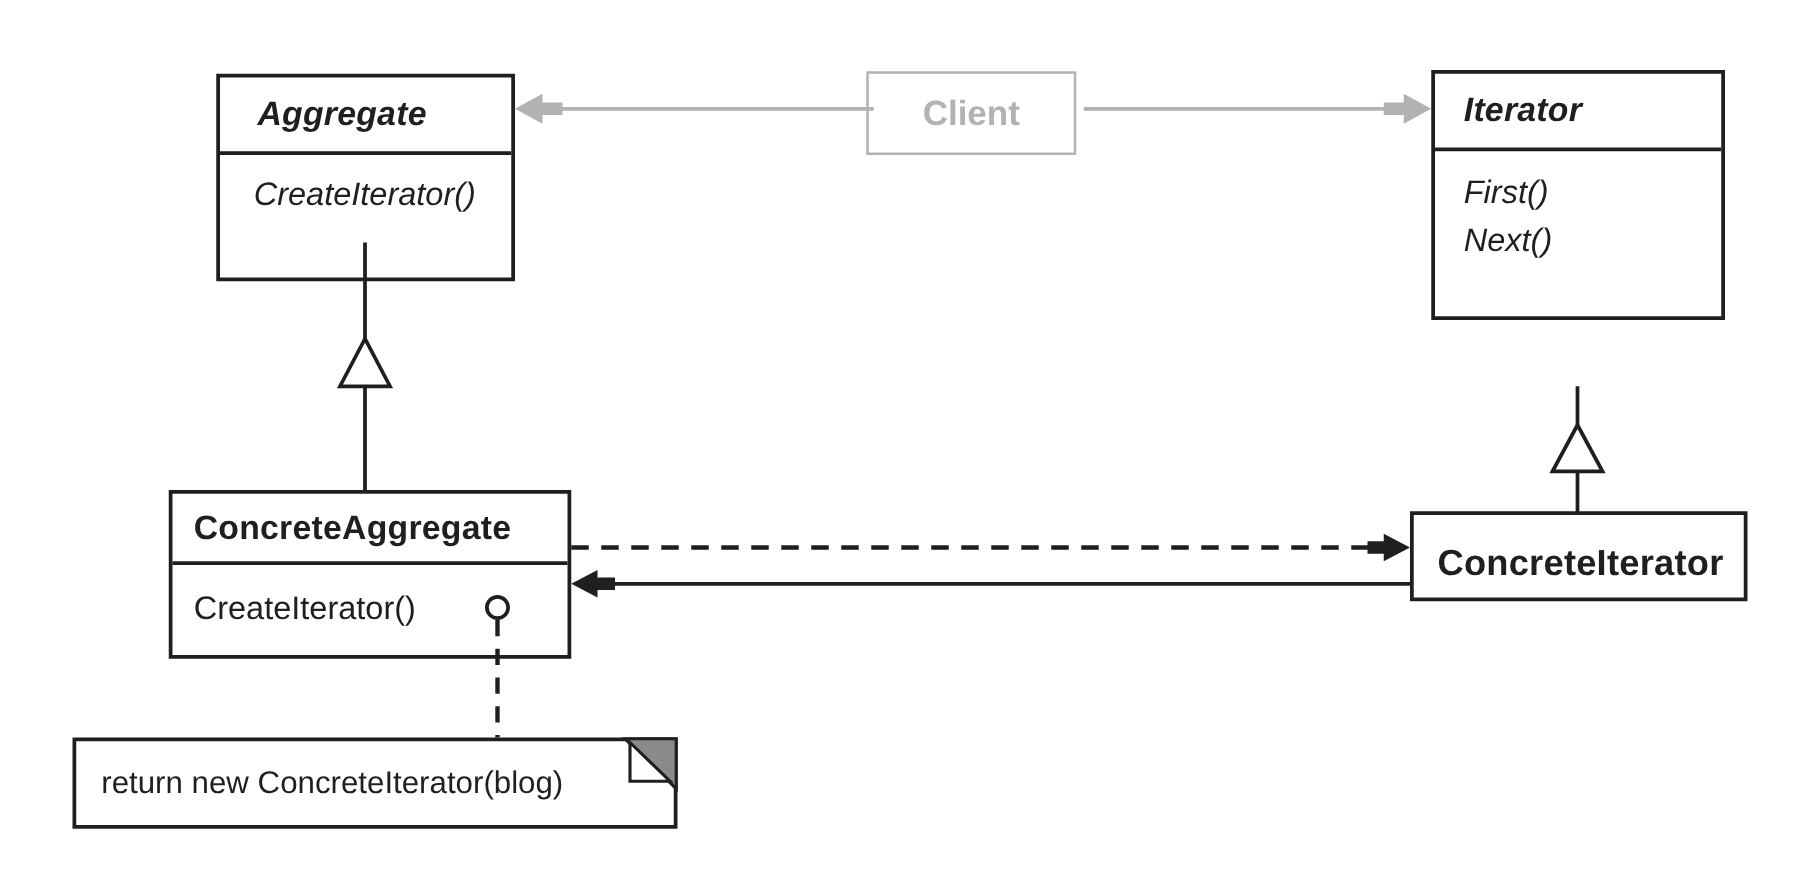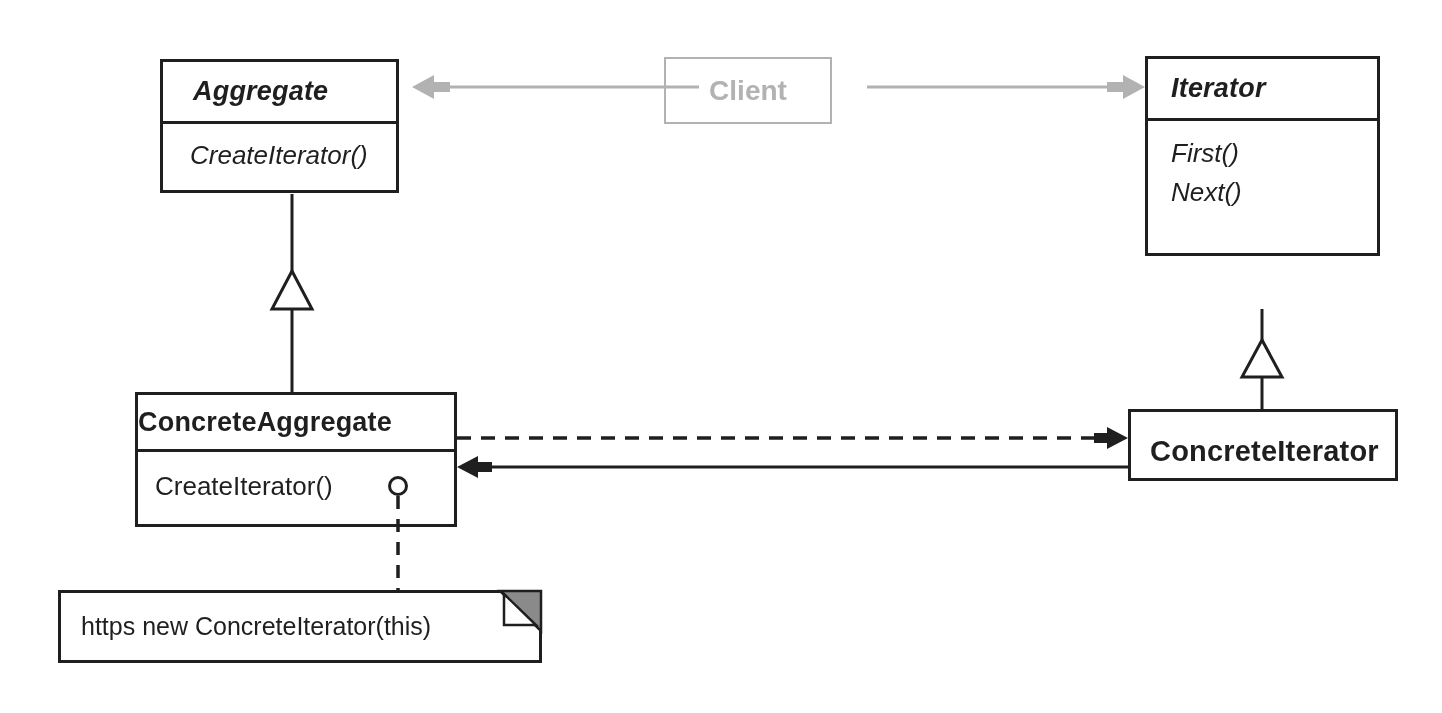--- a/index.html
+++ b/index.html
@@ -38,52 +38,52 @@
     position:absolute;right:2px;top:684px;
     font-size:17px;color:var(--watermark-gray,#e3e3e3);
   }
   svg.connectors{position:absolute;left:0;top:0;pointer-events:none;}
 </style>
 </head>
 <body>
 
 <div class="canvas">
 
-  <div class="uml-class" style="left:160px;top:59px;width:239px;height:134px">
+  <div class="uml-class" style="left:173px;top:59px;width:239px;height:166px">
     <div class="uml-title abstract-name" style="height:62px;padding-left:30px">Aggregate</div>
     <div class="uml-methods italic single-line-methods" style="height:63px;padding-left:27px">
       <div class="m">CreateIterator()</div>
     </div>
   </div>
 
-  <div class="client-box" style="left:664px;top:57px;width:168px;height:67px">
+  <div class="client-box" style="left:693px;top:57px;width:168px;height:67px">
     <span>Client</span>
   </div>
 
   <div class="uml-class" style="left:1145px;top:56px;width:235px;height:200px">
     <div class="uml-title abstract-name" style="height:62px;padding-left:23px">Iterator</div>
     <div class="uml-methods italic" style="padding:13px 0 0 23px;line-height:39px">
       <div class="m">First()</div>
       <div class="m">Next()</div>
     </div>
   </div>
 
   <div class="uml-class" style="left:135px;top:392px;width:322px;height:135px">
-    <div class="uml-title" style="height:57px;padding-left:0">ConcreteAggregate</div>
+    <div class="uml-title" style="height:57px;padding-left:17px">ConcreteAggregate</div>
     <div class="uml-methods single-line-methods" style="height:69px;padding-left:17px">
       <div class="m">CreateIterator()</div>
     </div>
   </div>
 
   <div class="uml-class" style="left:1128px;top:409px;width:270px;height:72px">
     <div class="uml-title no-divider" style="height:78px;padding-left:19px;font-size:29px">ConcreteIterator</div>
   </div>
 
   <div class="note-box" style="left:58px;top:590px;width:484px;height:73px;padding-left:20px">
-    <span>https new ConcreteIterator(this)</span>
+    <span>return new ConcreteIterator(blog)</span>
   </div>
 
 
   <svg class="connectors" width="1442" height="713" viewBox="0 0 1442 713">
 
     <g>
       <line x1="447" y1="87" x2="699" y2="87" stroke="var(--client-gray,#b2b2b2)" stroke-width="3"></line>
       <polygon points="412,87 434,75 434,82 450,82 450,92 434,92 434,99" fill="var(--client-gray,#b2b2b2)"></polygon>
     </g>
 

